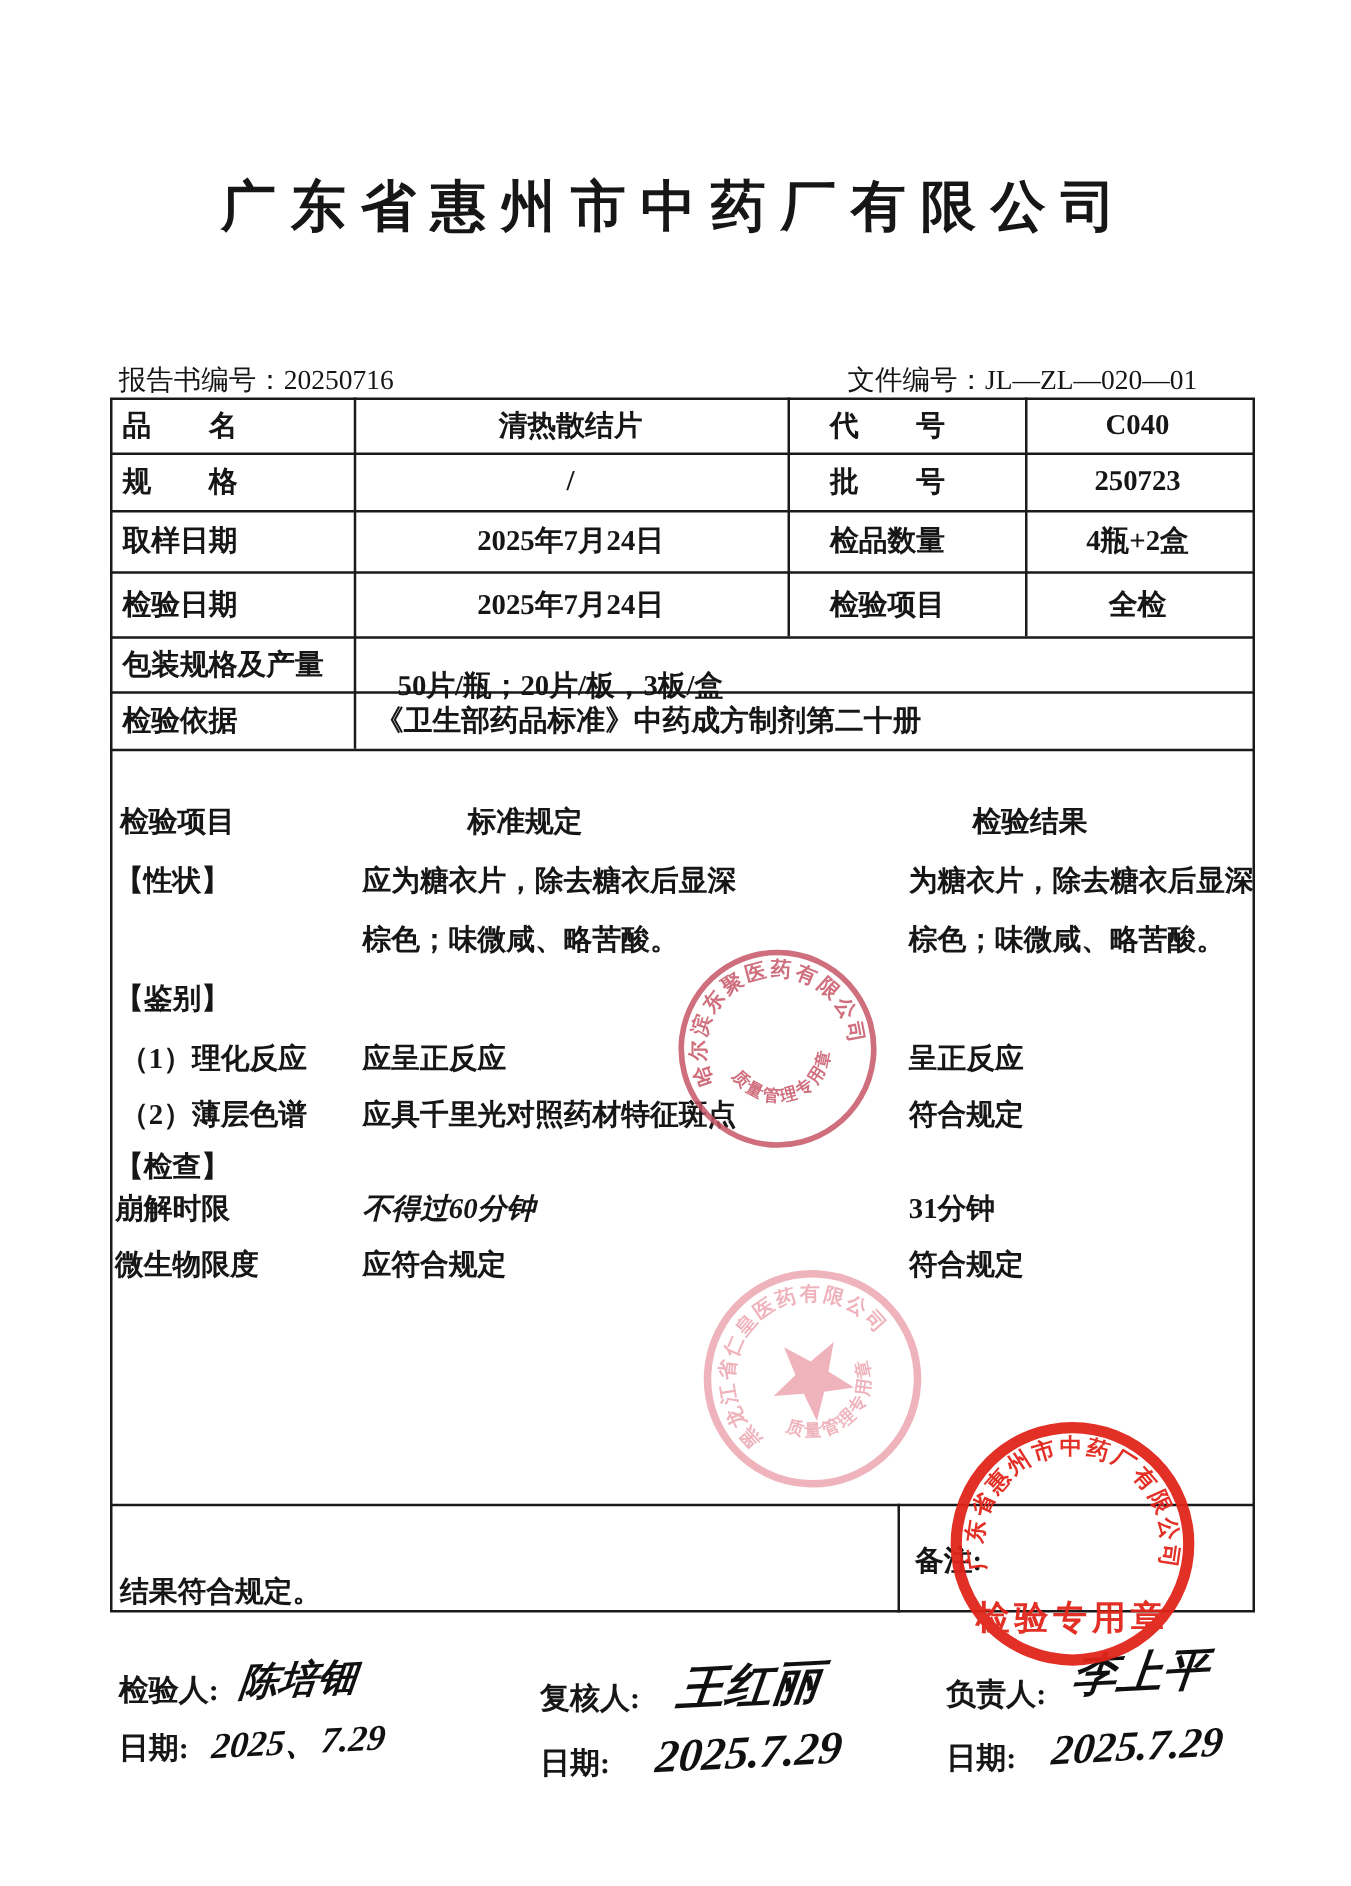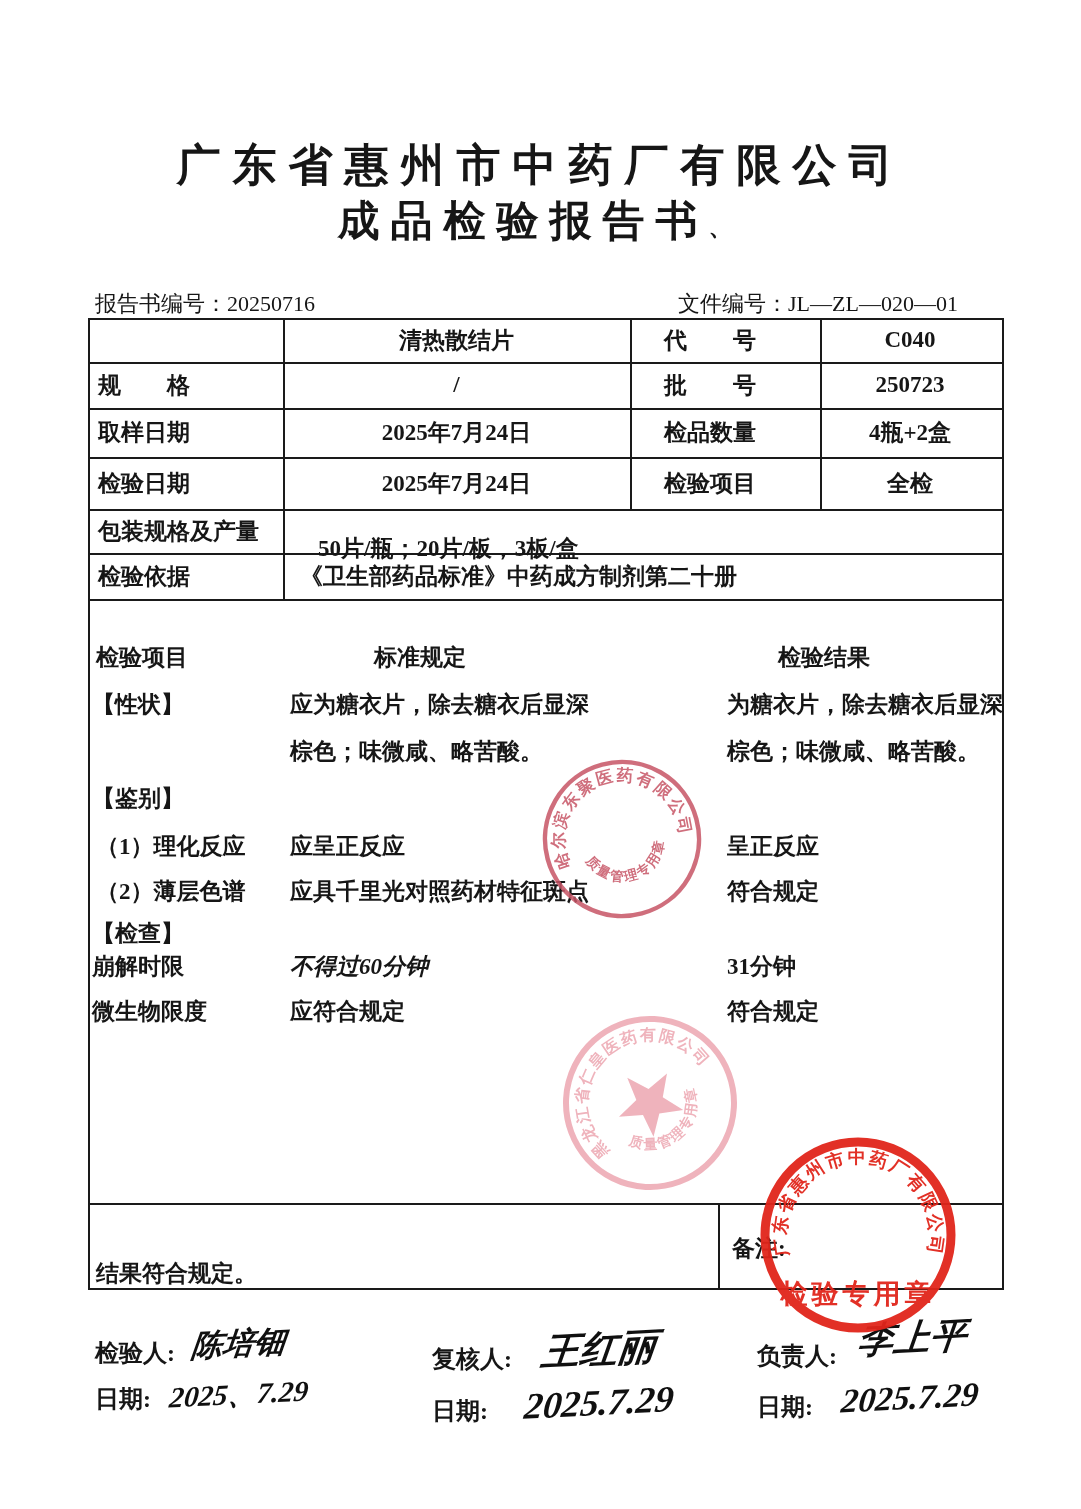--- a/index.html
+++ b/index.html
@@ -23,38 +23,38 @@
   .hand{font-style:italic;display:inline-block;transform:skewX(-9deg) rotate(-3deg);
     font-weight:bold;color:#101010;}
   .stamps{position:absolute;left:0;top:0;pointer-events:none;}
 </style>
 </head>
 <body>
 
 <div class="page">
 
   <div class="title1">广东省惠州市中药厂有限公司</div>
-  <div class="title2"><span>成品检验报告书</span><span style="font-size:24px;">、</span></div>
 
   <div class="meta" style="left:95px;"><span>报告书编号：</span><span>20250716</span></div>
   <div class="meta" style="left:678px;"><span>文件编号：</span><span>JL—ZL—020—01</span></div>
 
   <div class="tableframe"></div>
   <div class="hline" style="top:362px;"></div>
   <div class="hline" style="top:408px;"></div>
   <div class="hline" style="top:457px;"></div>
   <div class="hline" style="top:509px;"></div>
   <div class="hline" style="top:553px;"></div>
   <div class="hline" style="top:599px;"></div>
   <div class="hline" style="top:1203px;"></div>
   <div class="vline" style="left:283px;top:318px;height:281px;"></div>
   <div class="vline" style="left:630px;top:318px;height:191px;"></div>
   <div class="vline" style="left:820px;top:318px;height:191px;"></div>
   <div class="vline" style="left:718px;top:1203px;height:87px;"></div>
 
+  <div class="cell" style="left:98px;top:318px;width:180px;height:44px;">品　　名</div>
   <div class="cell c-center" style="left:283px;top:318px;width:347px;height:44px;">清热散结片</div>
   <div class="cell" style="left:664px;top:318px;width:150px;height:44px;">代　　号</div>
   <div class="cell c-center" style="left:820px;top:318px;width:180px;height:44px;">C040</div>
 
   <div class="cell" style="left:98px;top:362px;width:180px;height:46px;">规　　格</div>
   <div class="cell c-center" style="left:283px;top:362px;width:347px;height:46px;">/</div>
   <div class="cell" style="left:664px;top:362px;width:150px;height:46px;">批　　号</div>
   <div class="cell c-center" style="left:820px;top:362px;width:180px;height:46px;">250723</div>
 
   <div class="cell" style="left:98px;top:408px;width:180px;height:49px;">取样日期</div>

